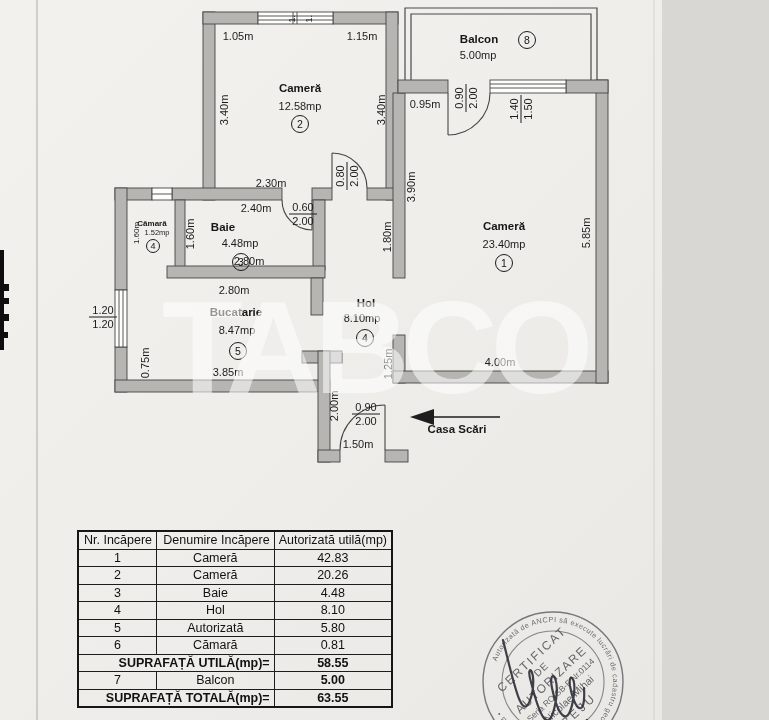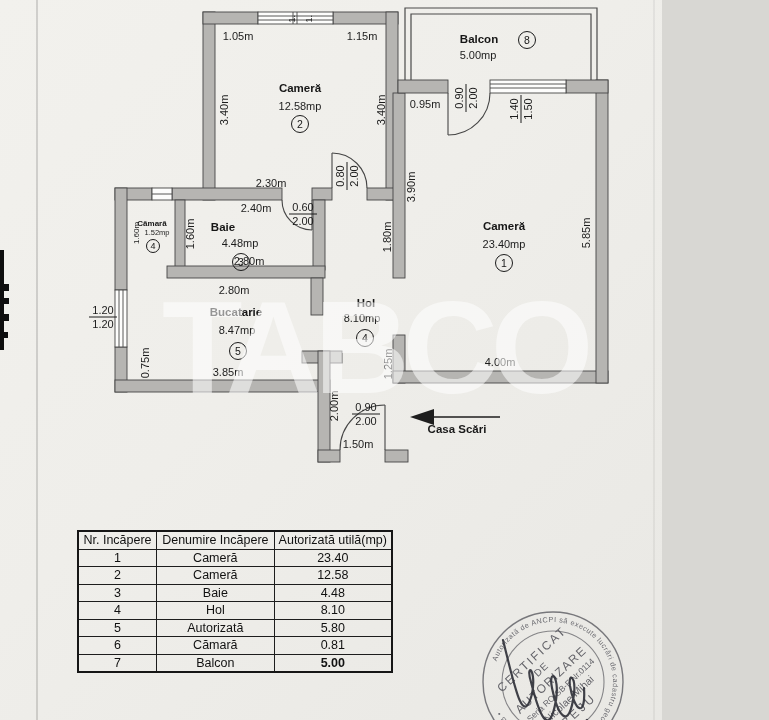--- a/index.html
+++ b/index.html
@@ -17,21 +17,21 @@
   }
   table.area-table{
     position:absolute;left:77px;top:530px;width:316px;
     border-collapse:collapse;border:2px solid #161616;
     font-size:12.5px;color:#111;background:transparent;
   }
   table.area-table th,table.area-table td{
     border:1.4px solid #1d1d1d;height:16.5px;padding:0 4px;
     font-weight:normal;text-align:center;white-space:nowrap;overflow:hidden;
   }
-  table.area-table th{text-align:center;}
+  table.area-table th{text-align:right;}
   table.area-table td.lbl{text-align:right;font-weight:bold;}
   table.area-table td.b{font-weight:bold;}
 </style>
 </head>
 <body>
 
 <div class="page">
 
 <svg width="769" height="720" viewBox="0 0 769 720">
 
@@ -316,26 +316,26 @@
         <tr id="t-head">
           <th>Nr. Incăpere</th>
           <th>Denumire Incăpere</th>
           <th>Autorizată utilă(mp)</th>
         </tr>
       </thead>
   <tbody id="t-body">
         <tr>
           <td>1</td>
           <td>Cameră</td>
-          <td>23.40</td>
+          <td>42.83</td>
         </tr>
         <tr>
           <td>2</td>
           <td>Cameră</td>
-          <td>12.58</td>
+          <td>20.26</td>
         </tr>
         <tr>
           <td>3</td>
           <td>Baie</td>
           <td>4.48</td>
         </tr>
         <tr>
           <td>4</td>
           <td>Hol</td>
           <td>8.10</td>
@@ -344,20 +344,28 @@
           <td>5</td>
           <td>Autorizată</td>
           <td>5.80</td>
         </tr>
         <tr>
           <td>6</td>
           <td>Cămară</td>
           <td>0.81</td>
         </tr>
         <tr>
+          <td colspan="2" class="lbl">SUPRAFAȚĂ UTILĂ(mp)=</td>
+          <td class="b">58.55</td>
+        </tr>
+        <tr>
           <td>7</td>
           <td>Balcon</td>
           <td class="b">5.00</td>
         </tr>
+        <tr>
+          <td colspan="2" class="lbl">SUPRAFAȚĂ TOTALĂ(mp)=</td>
+          <td class="b">63.55</td>
+        </tr>
       </tbody>
 </table>
 
 </div>
 
 </body></html>

